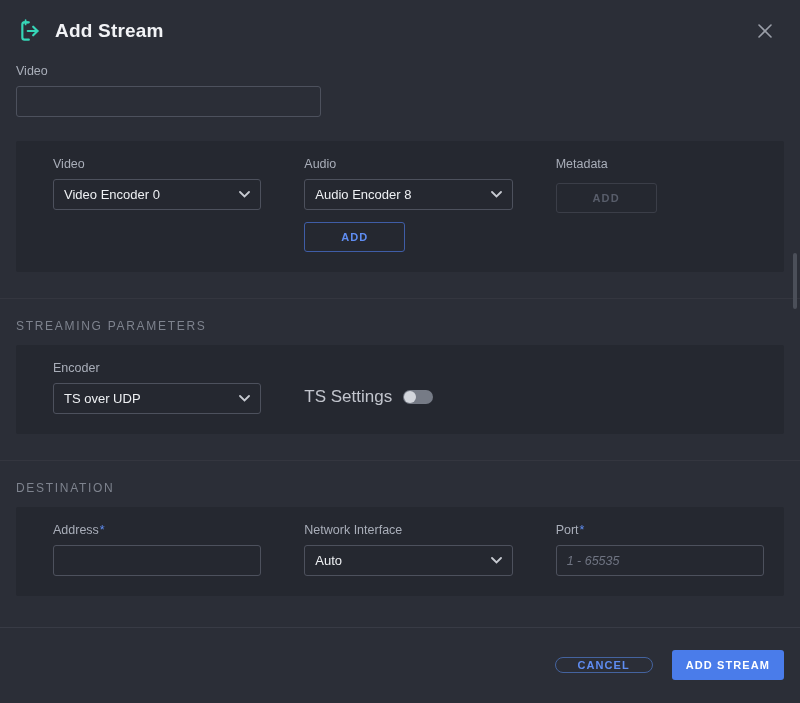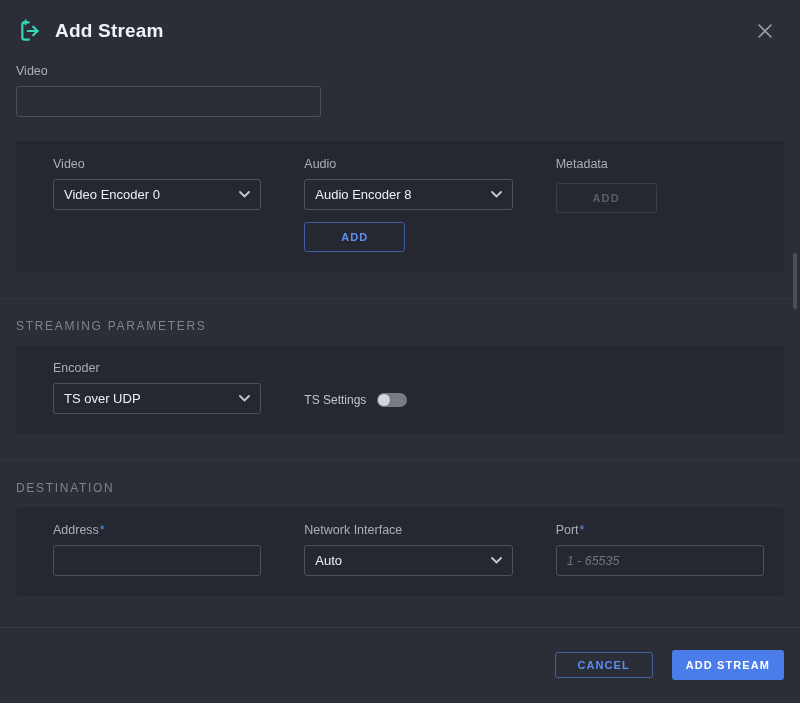--- a/index.html
+++ b/index.html
@@ -66,40 +66,40 @@
   .add-btn {
     margin-top: 12px; width: 101px; height: 30px;
     background: transparent; border: 1px solid #3f5da6; border-radius: 3px;
     color: #5f8df2; font-size: 11px; font-weight: 700; letter-spacing: 1.1px;
     font-family: "Liberation Sans", sans-serif; cursor: pointer; text-align: center;
   }
   .add-btn[disabled] { border-color: #3b3e48; color: #585d6a; cursor: default; }
 
   
   .toggle-cell { display: flex; align-items: center; gap: 11px; align-self: end; margin-bottom: 7px; }
-  .toggle-label { font-size: 12px; color: #c2c5cd; }
+  .toggle-label { font-size: 17px; color: #c2c5cd; }
   .toggle {
     width: 30px; height: 14px; border-radius: 8px; background: #767b86;
     position: relative; cursor: pointer; flex: 0 0 auto;
   }
   .toggle .knob {
     position: absolute; left: 1px; top: 1px; width: 12px; height: 12px;
     border-radius: 50%; background: #d3d6dc;
   }
 
   
   .dlg-footer {
     position: absolute; left: 0; bottom: 0; width: 100%;
     border-top: 1px solid #383b45;
     display: flex; justify-content: flex-end; align-items: center;
     gap: 19px; padding: 22px 16px 23px 16px; background: #2b2e37;
   }
   .btn-cancel {
-    min-width: 98px; height: 26px;
-    background: transparent; border: 1px solid #44639f; border-radius: 3px;
+    min-width: 98px; height: 16px;
+    background: transparent; border: 1px solid #44639f; border-radius: 9px;
     color: #5f8df2; font-size: 11px; font-weight: 700; letter-spacing: 1.1px;
     font-family: "Liberation Sans", sans-serif; cursor: pointer; padding: 0 16px;
   }
   .btn-primary {
     min-width: 100px; height: 30px;
     background: #4a7cea; border: none; border-radius: 3px;
     color: #ffffff; font-size: 11px; font-weight: 700; letter-spacing: 1.1px;
     font-family: "Liberation Sans", sans-serif; cursor: pointer; padding: 0 14px;
   }
 

